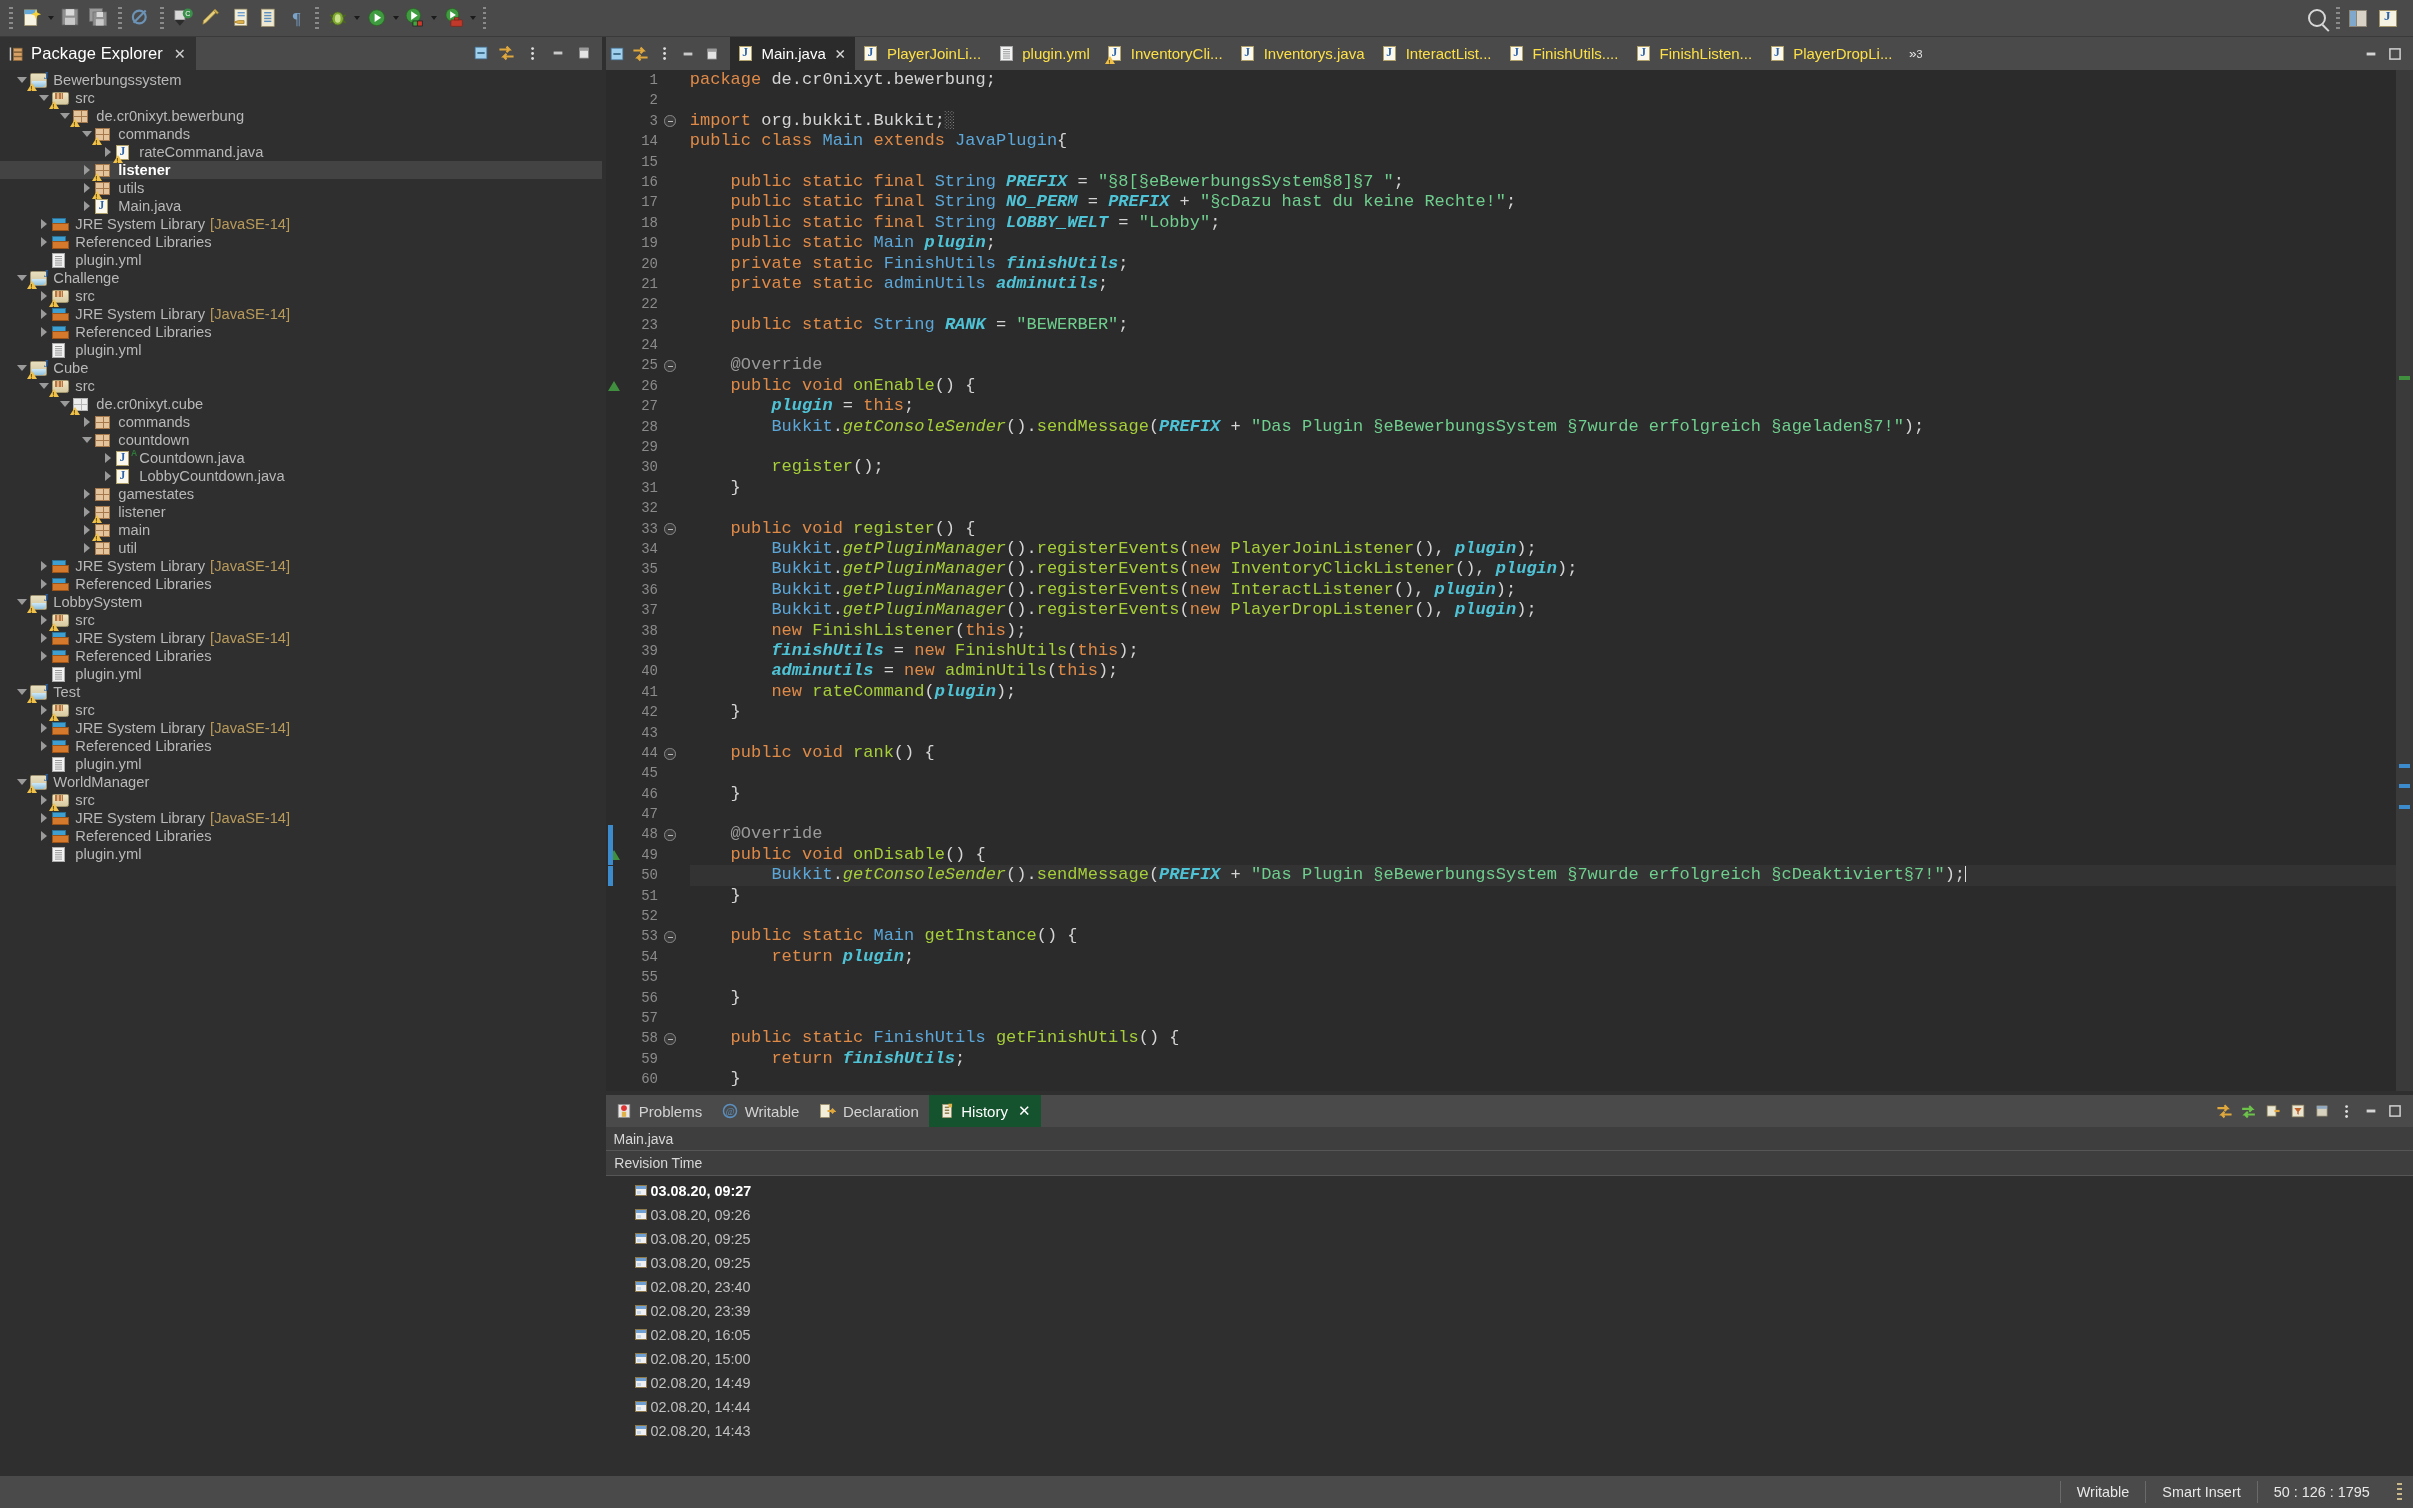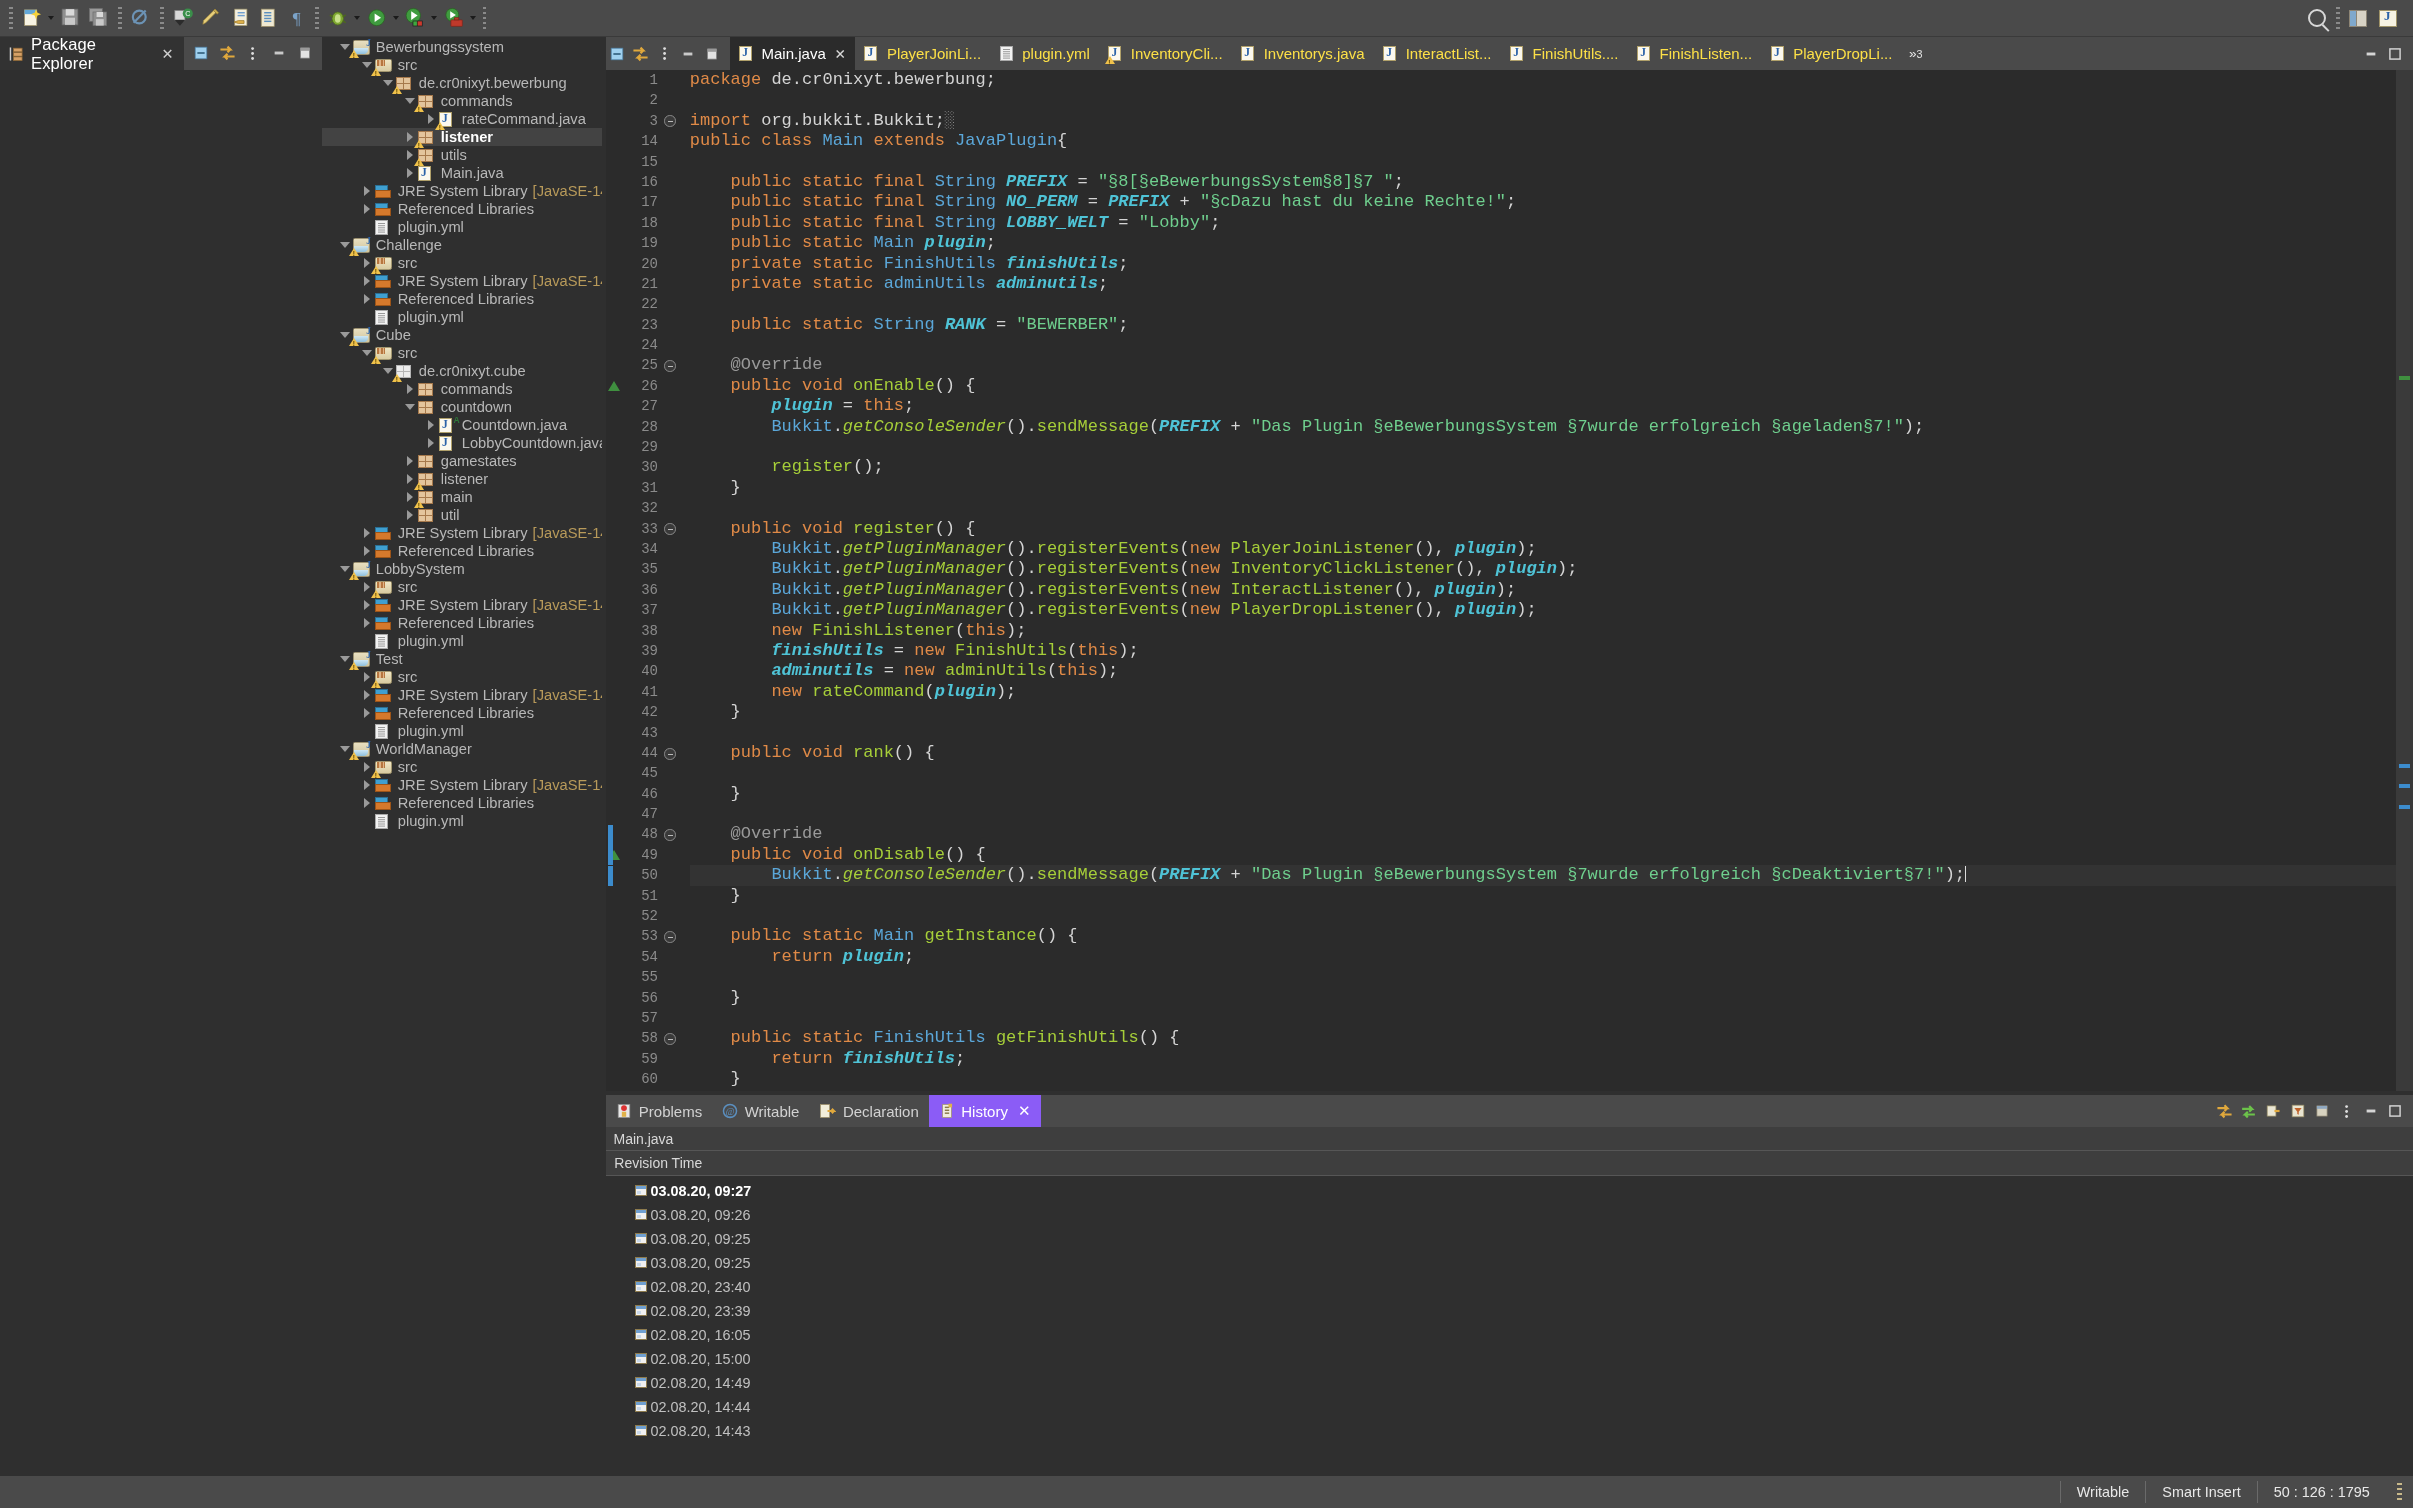--- a/index.html
+++ b/index.html
@@ -29,21 +29,21 @@
   .tb-spacer { flex: 1 1 auto; }
   .tb-right { display: flex; align-items: center; padding-right: 4.3px; }
 
   
   .ic { width: 21.5px; height: 21.5px; position: relative; display: block; }
 
   
   .body { flex: 1 1 auto; display: flex; min-height: 0; background: #2f2f2f; }
 
   
-  .left { width: 602px; flex: 0 0 602px; display: flex; flex-direction: row; background: #2f2f2f; }
+  .left { width: 602px; flex: 0 0 602px; display: flex; flex-direction: column; background: #2f2f2f; }
   .view-tabbar { height: 33px; display: flex; align-items: stretch; background: #3c3c3c; position: relative; }
   .view-tab { display: flex; align-items: center; gap: 6.5px; padding: 0 10px 0 8.6px;
     background: #323232; color: #ffffff; font-size: 16.5px; height: 33px; }
   .view-tab .vt-label { font-size: 16.5px; color: #fff; letter-spacing: 0.1px; }
   .view-tabbar-fill { flex: 1 1 auto; background: #4a4a4a; }
   .vt-close { font-size: 14.4px; color: #cfcfcf; margin-left: 4.3px; }
   .view-tools { display: flex; align-items: center; gap: 1.4px; padding: 0 5.7px; background: #4a4a4a; }
   .vtool { width: 24.4px; height: 24.4px; display: flex; align-items: center; justify-content: center; }
 
   .tree { flex: 1 1 auto; overflow: hidden; background: #2f2f2f; padding-top: 1.4px; }
@@ -136,21 +136,21 @@
   .ov-ruler { width: 17px; flex: 0 0 17px; background: #3a3a3a; position: relative; }
   .ov-mk { position:absolute; left:2.9px; width:10.8px; height:3.6px; }
 
   
   .sash-h { height: 4.3px; flex: 0 0 4.3px; background: #2f2f2f; }
 
   
   .bottom { height: 381px; flex: 0 0 381px; display: flex; flex-direction: column; background: #2f2f2f; }
   .bp-tabbar { height: 32px; flex: 0 0 32px; display: flex; align-items: stretch; background: #4a4a4a; }
   .bp-tab { display:flex; align-items:center; gap:6.5px; padding: 0 10px; font-size: 15px; color: #d2d2d2; }
-  .bp-tab.active { background:#8b5cf6; color:#ffffff; }
+  .bp-tab.active { background:#14532d; color:#ffffff; }
   .bp-fill { flex: 1 1 auto; background:#4a4a4a; }
   .bp-tools { display:flex;align-items:center;gap:2.9px;padding-right:7.2px;background:#4a4a4a;}
   .bptool{width:21.5px;height:21.5px;display:flex;align-items:center;justify-content:center;}
   .hist-file { height: 24.4px; background: #3e3e3e; color: #d8d8d8; font-size: 14px;
     display:flex; align-items:center; padding-left: 7.2px; border-bottom:0.7px solid #565656;}
   .hist-head { height: 24.4px; background: #3e3e3e; color: #d8d8d8; font-size: 14px;
     display:flex; align-items:center; padding-left: 8px; border-bottom:0.7px solid #565656;}
   .hist-list { flex:1 1 auto; background: #2f2f2f; overflow:hidden; padding-top: 2.9px; }
   .hist-row { height: 24px; display:flex; align-items:center; color:#c0c0c0; font-size: 14.4px; padding-left: 29px; gap: 3px;}
   .hist-row.current { color:#ffffff; font-weight: bold; }

